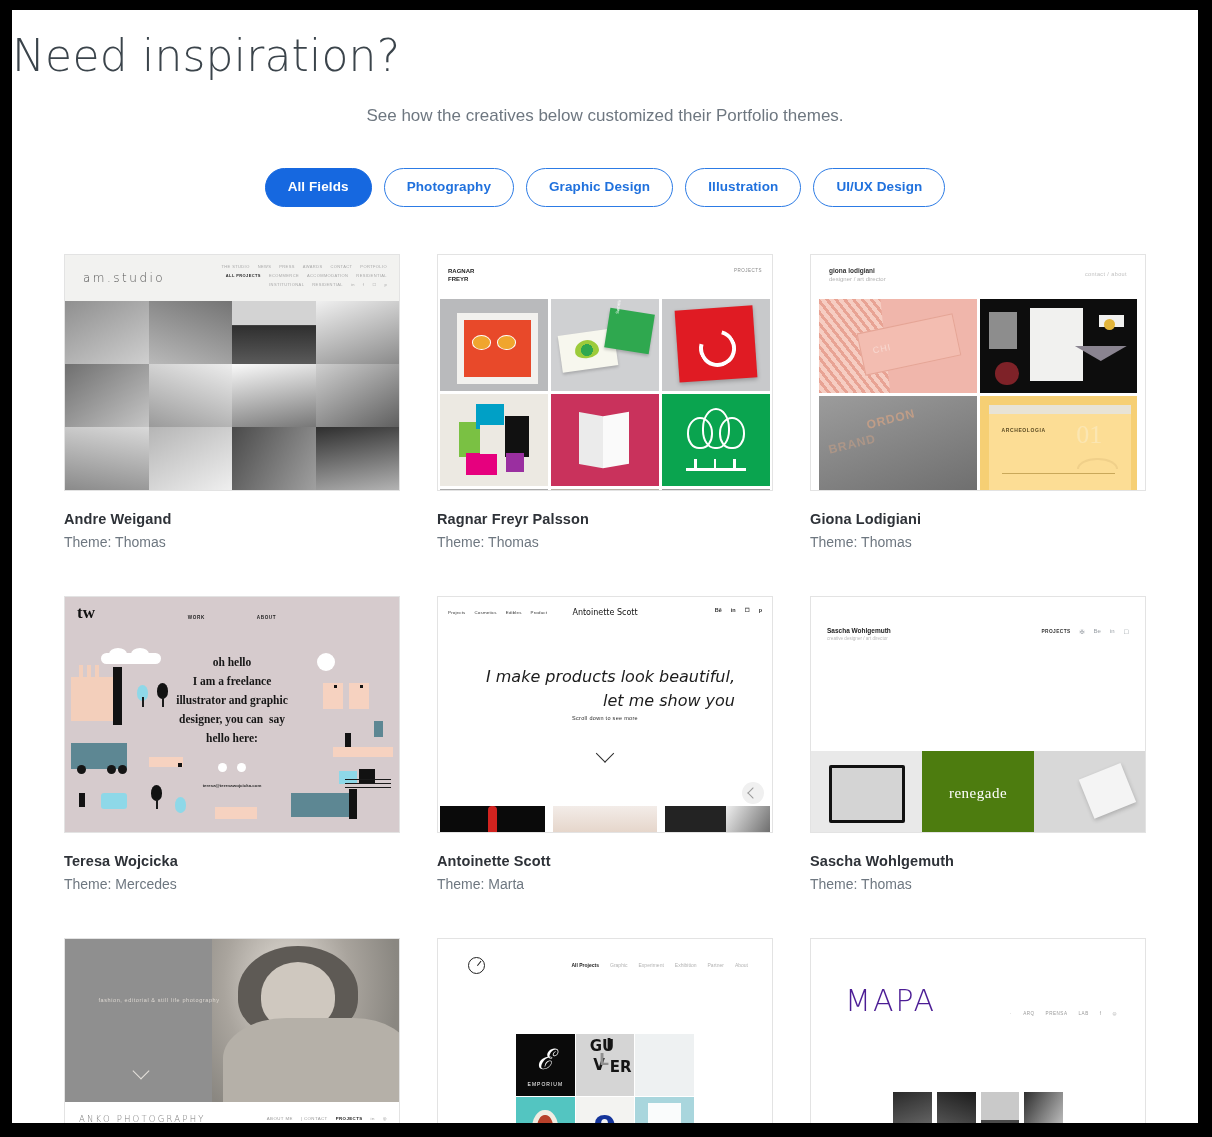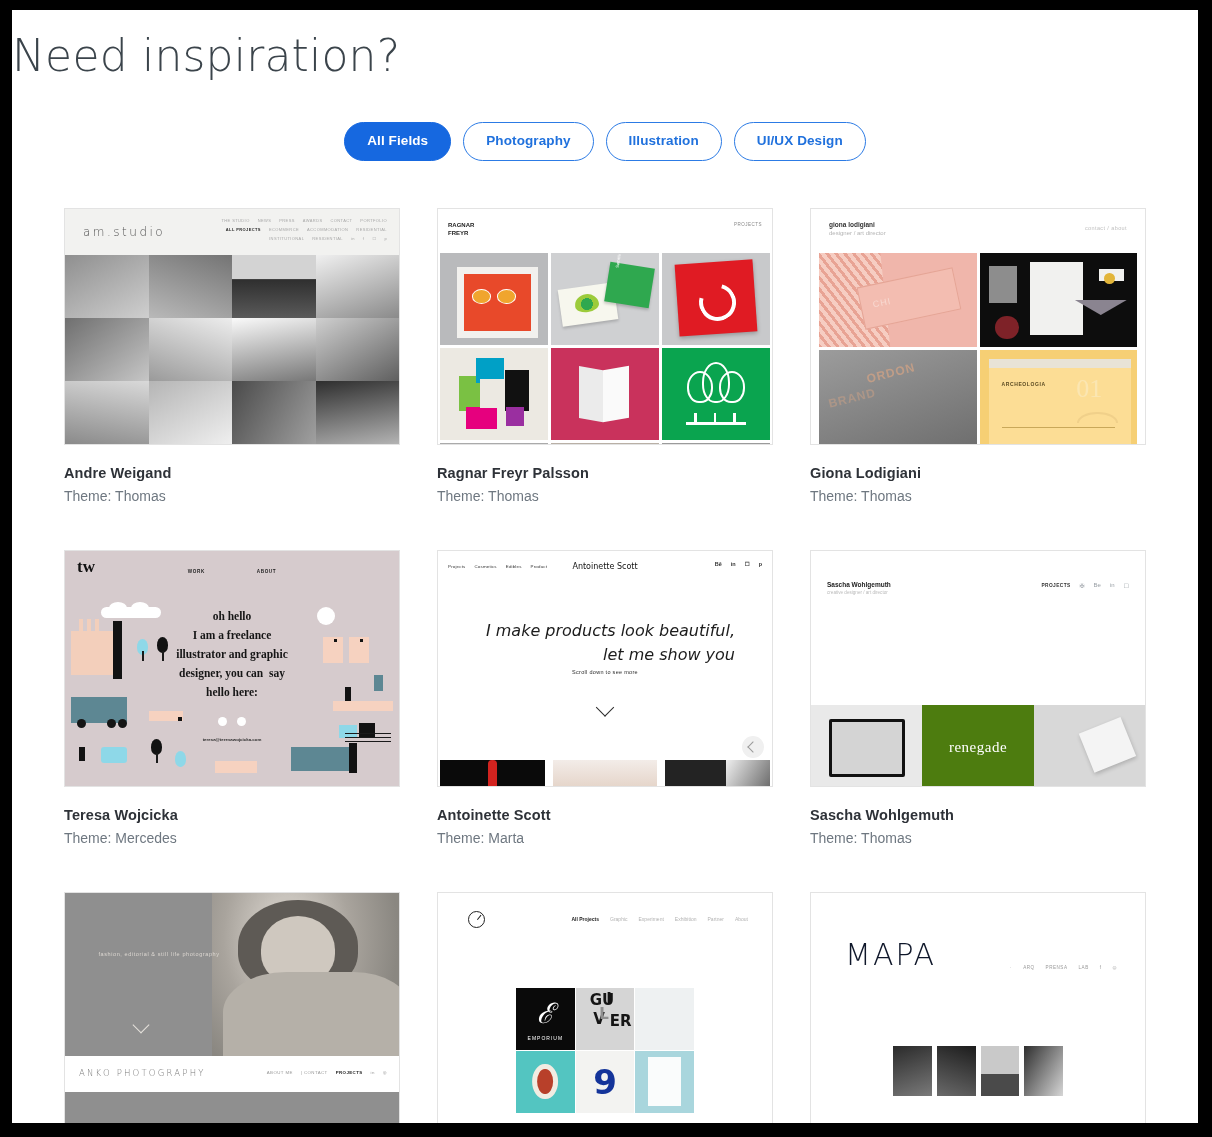--- a/index.html
+++ b/index.html
@@ -292,35 +292,37 @@
   .c8 .wht { background:#eef1f2; }
   .c8 .teal { background:#53c5c1; position:relative; }
   .c8 .teal .bean { position:absolute; left:50%; top:50%; transform:translate(-50%,-50%); width:44%; height:58%; background:#b8402a; border:5px solid #f2ece2; border-radius:50%; }
   .c8 .nine { background:#f3f3f1; position:relative; }
   .c8 .nine span { position:absolute; left:50%; top:50%; transform:translate(-50%,-50%); color:#14349a; font-weight:700; font-size:34px; font-family:"DejaVu Sans",sans-serif; }
   .c8 .lblue { background:#a9d6dd; position:relative; }
   .c8 .lblue .sheet { position:absolute; left:22%; top:10%; width:56%; height:80%; background:#fafcfc; }
 
   
   .c9 { background:#fff; }
-  .c9 .mapa { position:absolute; left:34px; top:44px; font-family:"DejaVu Sans",sans-serif; font-weight:300; font-size:30px; color:#0f172a; letter-spacing:2px; }
+  .c9 .mapa { position:absolute; left:34px; top:44px; font-family:"DejaVu Sans",sans-serif; font-weight:300; font-size:30px; color:#4c1d95; letter-spacing:2px; }
   .c9 .nav { position:absolute; right:28px; top:72px; display:flex; gap:11px; font-size:4.6px; color:#9a9a9a; letter-spacing:.5px; }
   .c9 .grid { position:absolute; left:30px; right:30px; top:106px; bottom:0; display:grid; grid-template-columns:repeat(4,1fr); grid-template-rows:repeat(2,50px); gap:5px; }
   .c9 .grid > div { position:relative; overflow:hidden; }
 </style>
 </head>
 <body>
 
 <div class="frame">
 
   <h1 class="page-title">Need inspiration?</h1>
+  <p class="page-subtitle">See how the creatives below customized their Portfolio themes.</p>
 
   <div class="filters">
     <button class="pill active">All Fields</button>
     <button class="pill">Photography</button>
+    <button class="pill">Graphic Design</button>
     <button class="pill">Illustration</button>
     <button class="pill">UI/UX Design</button>
   </div>
 
   <div class="grid">
 
     <div class="card">
       <div class="thumb">
         <div class="c1-head"></div>
         <div class="c1-brand">am.studio</div>

